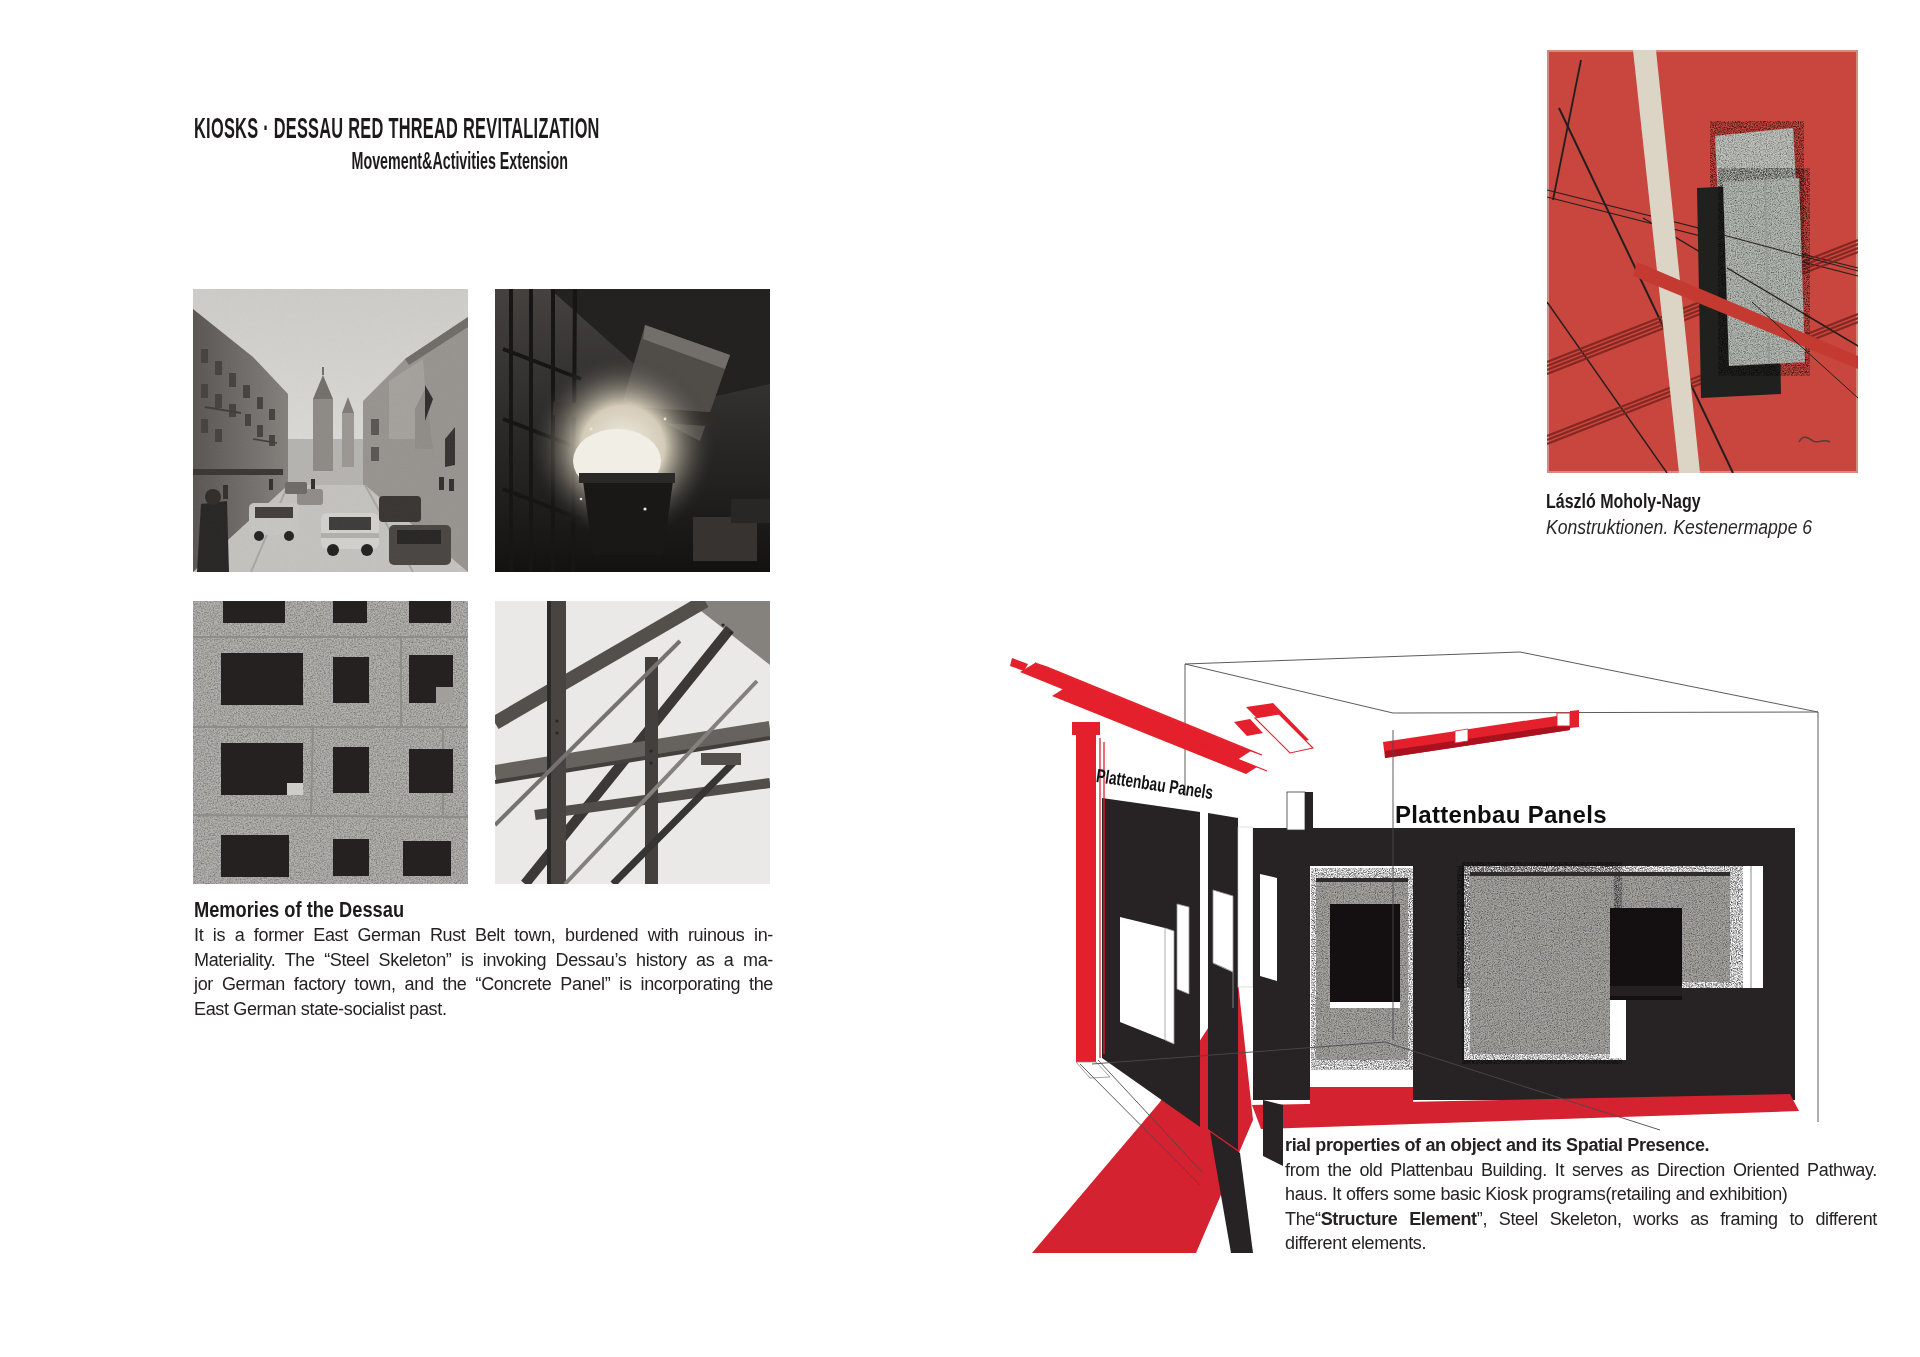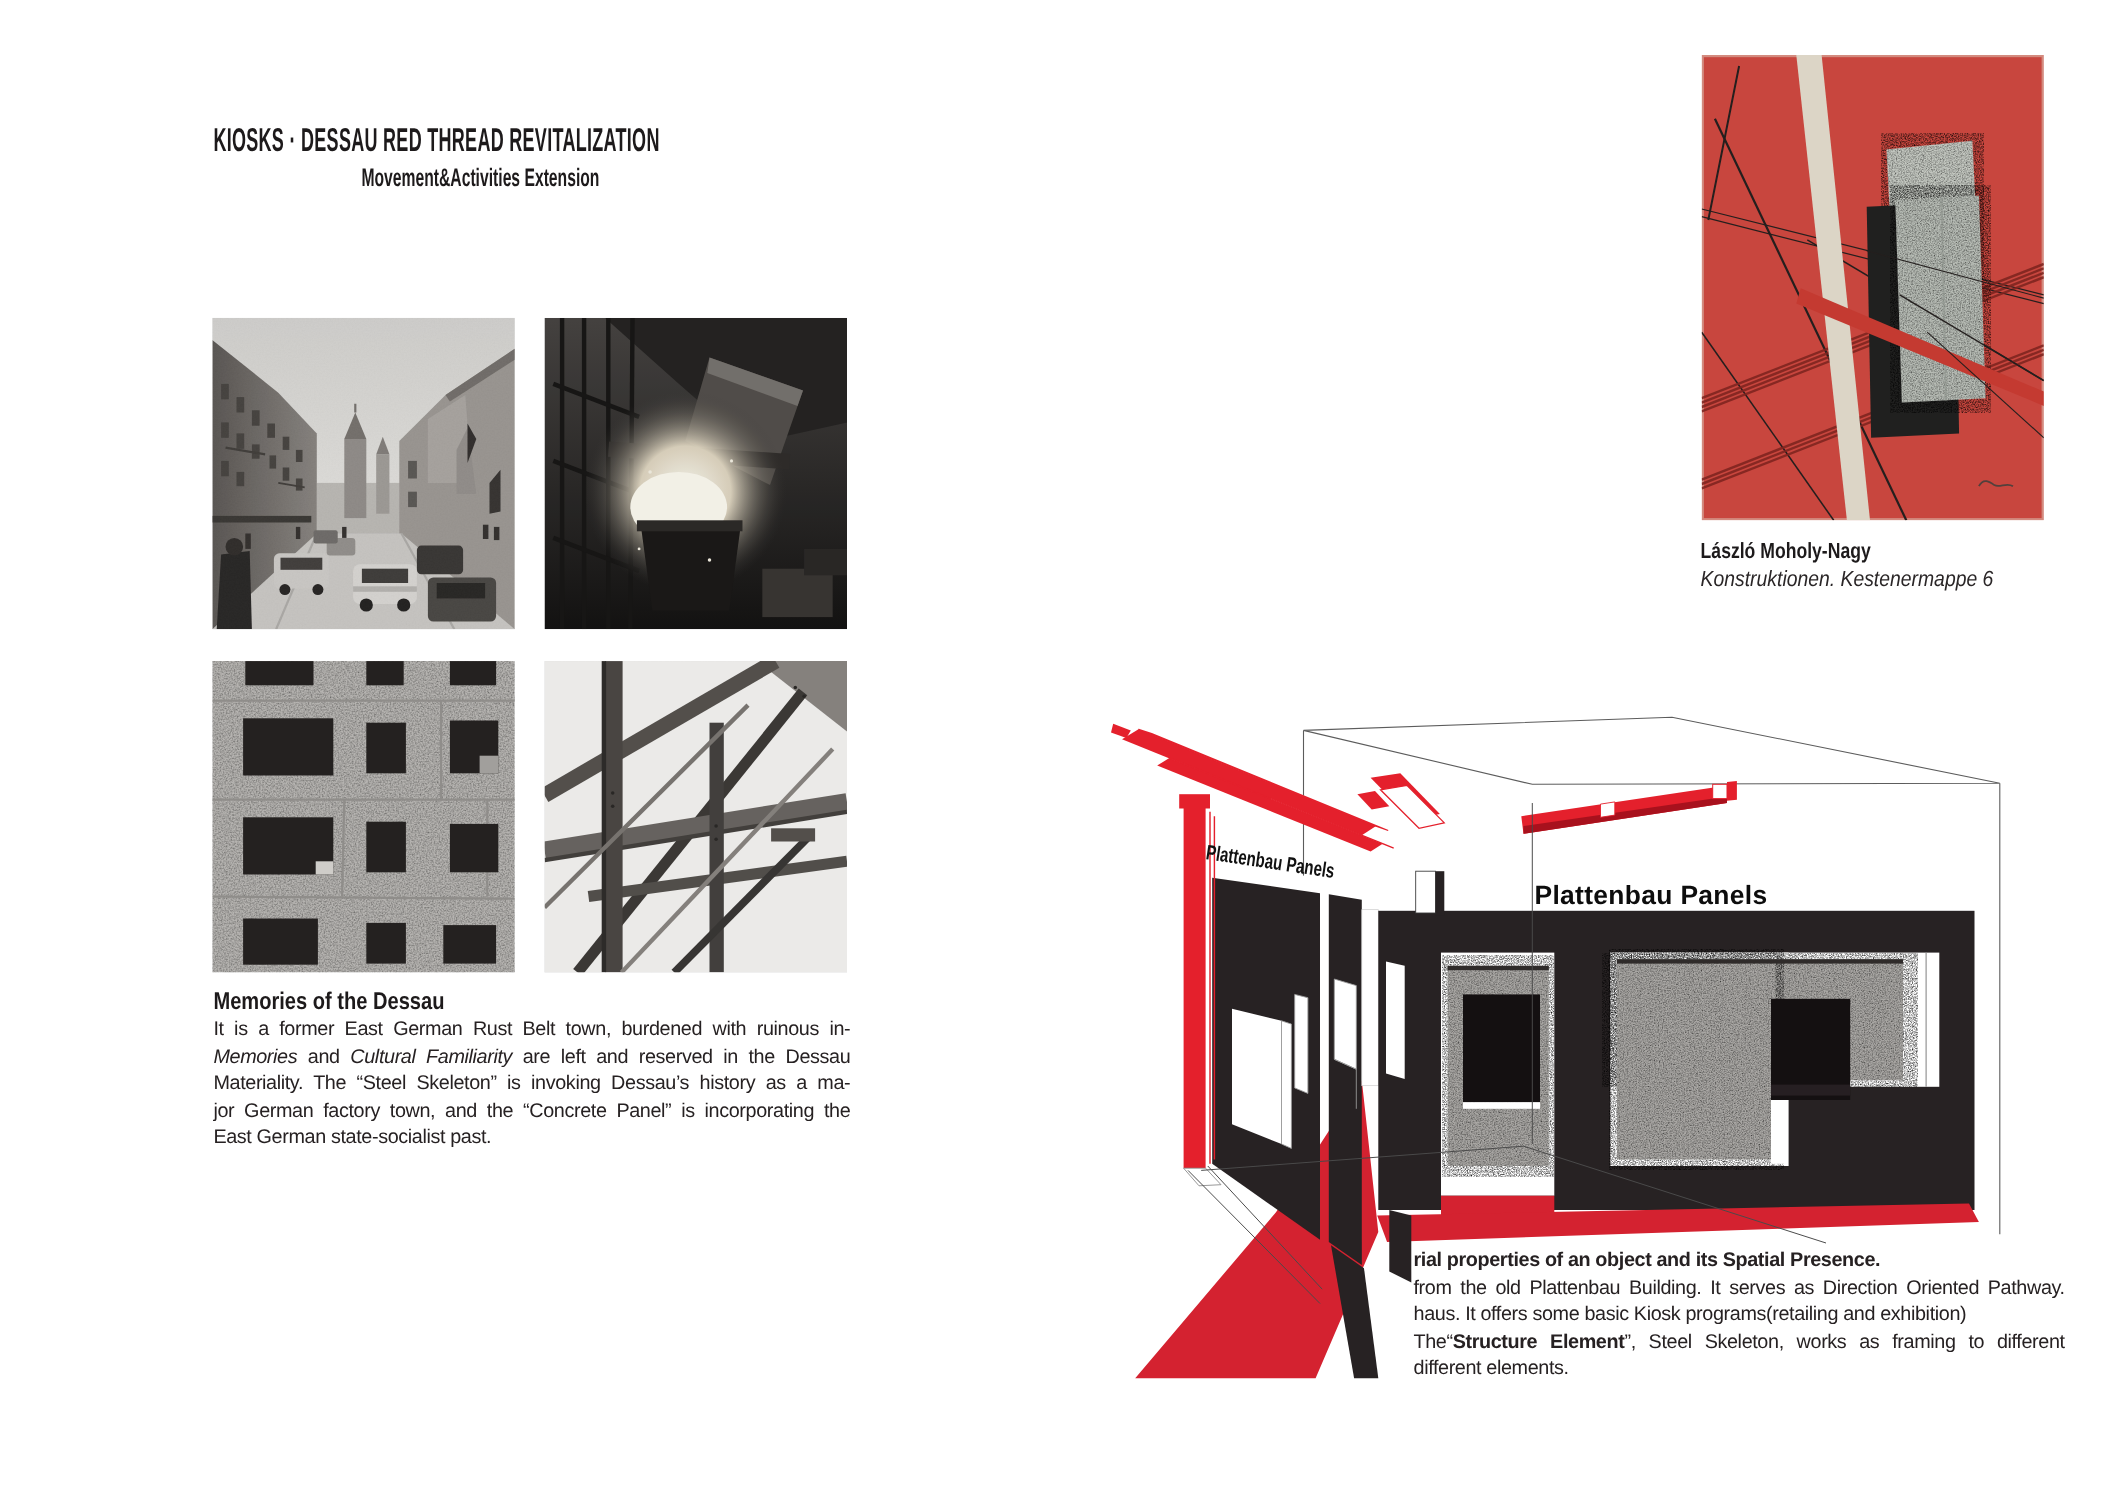--- a/index.html
+++ b/index.html
@@ -6,21 +6,21 @@
   body{
     width:1920px;height:1357px;position:relative;background:#ffffff;
     font-family:"Liberation Sans","DejaVu Sans",sans-serif;color:#262122;overflow:hidden;
   }
   .abs{position:absolute;}
   
   .title{
     left:194px;top:111px;font-size:30px;font-weight:700;white-space:nowrap;
     transform:scaleX(.545);transform-origin:0 0;letter-spacing:.5px;color:#1d1a1b;
   }
-  .subtitle-row{left:196px;top:148px;width:394px;text-align:left;}
+  .subtitle-row{left:196px;top:148px;width:394px;text-align:center;}
   .subtitle{
     display:inline-block;font-size:23px;font-weight:700;white-space:nowrap;
     transform:scaleX(.62);transform-origin:100% 0;color:#1d1a1b;
   }
   
   .photo{width:275px;height:283px;overflow:hidden;background:#ddd;}
   .photo svg{display:block;}
   #photo-street{left:193px;top:289px;}
   #photo-mill{left:495px;top:289px;}
   #photo-facade{left:193px;top:601px;}
@@ -280,21 +280,20 @@
         <circle cx="228" cy="24" r="1.6"></circle>
           <circle cx="236" cy="32" r="1.6"></circle>
       </g>
       <rect width="275" height="283" fill="#000" opacity=".04" filter="url(#grainA)"></rect>
     </svg>
   </figure>
 
   <h2 class="abs mem-heading" style="margin:0">Memories of the Dessau</h2>
   <div class="abs para" id="memories-para">
       <div class="rl j"><span>It is a former East German Rust Belt town, burdened with ruinous in-</span></div>
-      <div class="rl j"><span class="i">Memories</span><span> and </span><span class="i">Cultural Familiarity</span><span> are left and reserved in the Dessau</span></div>
       <div class="rl j"><span>Materiality. The “Steel Skeleton” is invoking Dessau’s history as a ma-</span></div>
       <div class="rl j"><span>jor German factory town, and the “Concrete Panel” is incorporating the</span></div>
       <div class="rl"><span>East German state-socialist past.</span></div>
     </div>
 
   <figure class="abs" id="artwork" style="margin:0">
     <svg viewBox="0 0 311 423" width="311" height="423">
       <rect width="311" height="423" fill="#c8463e"></rect>
       <rect x="1" y="1" width="309" height="421" fill="none" stroke="#decfc0" stroke-opacity=".5" stroke-width="2"></rect>
       <g stroke="#241f1e" fill="none">

